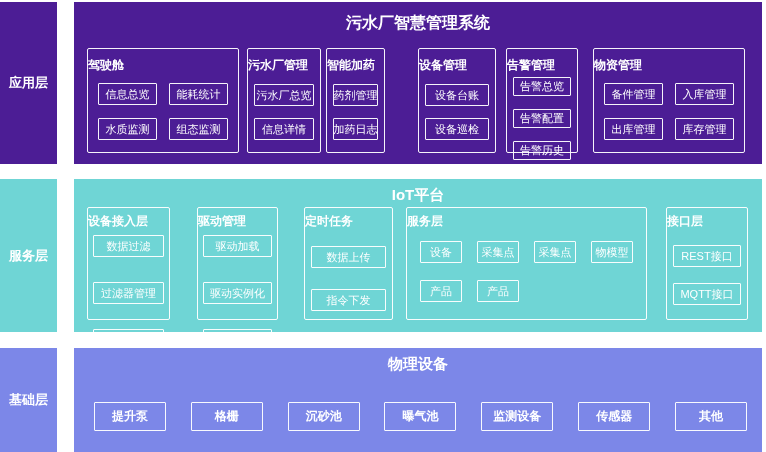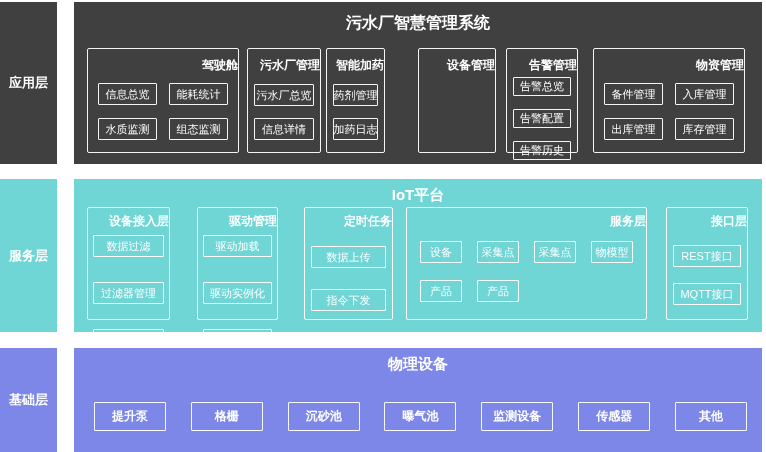--- a/index.html
+++ b/index.html
@@ -10,21 +10,21 @@
   .row { position:absolute; left:0; width:766px; }
   .row-app { top:2px; height:162px; }
   .row-service { top:179px; height:153px; }
   .row-base { top:348px; height:104px; }
 
   .side { position:absolute; left:0; top:0; width:57px; height:100%;
           display:flex; align-items:center; justify-content:center;
           color:#fff; font-size:13px; font-weight:bold; }
   .panel { position:absolute; left:74px; top:0; width:688px; height:100%; }
 
-  .row-app .bg { background:#404040; }
+  .row-app .bg { background:#4c1d95; }
   .row-service .bg { background:#6fd5d5; }
   .row-base .bg { background:#7c87e8; }
 
   .panel-title { text-align:center; color:#fff; font-size:16px; font-weight:bold;
                  padding-top:11px; line-height:19px; }
   .row-service .panel-title, .row-base .panel-title { padding-top:6px; font-size:15px; }
 
   .group { position:absolute; border:1.5px solid rgba(255,255,255,.95); border-radius:2px; }
   .row-app .group { top:46px; height:105px; }
   .row-service .group { top:28px; height:113px; }
@@ -37,21 +37,21 @@
   .g-a4 { left:432px; width:72px; }
   .g-a5 { left:519px; width:152px; }
 
   
   .g-s0 { left:13px;  width:83px; }
   .g-s1 { left:123px; width:81px; }
   .g-s2 { left:230px; width:89px; }
   .g-s3 { left:332px; width:241px; }
   .g-s4 { left:592px; width:82px; }
 
-  .gtitle { text-align:right; color:#fff; font-size:12px; font-weight:bold;
+  .gtitle { text-align:left; color:#fff; font-size:12px; font-weight:bold;
             margin-top:8px; line-height:16px; }
   .row-service .gtitle { margin-top:5px; }
 
   .item { border:1px solid rgba(255,255,255,.95); border-radius:1px; color:#fff;
           font-size:11px; height:22px; display:flex; align-items:center;
           justify-content:center; white-space:nowrap; overflow:hidden; }
   .item-sm { height:19px; }
 
   .items-2col { display:grid; grid-template-columns:1fr 1fr; gap:13px 12px;
                 padding:0 10px; margin-top:10px;font-family:Liberation Serif, serif; }
@@ -100,20 +100,24 @@
       <div class="group g-a2">
         <div class="gtitle">智能加药</div>
         <div class="items-col">
           <div class="item">药剂管理</div>
           <div class="item">加药日志</div>
         </div>
       </div>
 
       <div class="group g-a3">
         <div class="gtitle">设备管理</div>
+        <div class="items-col">
+          <div class="item">设备台账</div>
+          <div class="item">设备巡检</div>
+        </div>
       </div>
 
       <div class="group g-a4">
         <div class="gtitle">告警管理</div>
         <div class="items-coltight items-col">
           <div class="item item-sm">告警总览</div>
           <div class="item item-sm">告警配置</div>
           <div class="item item-sm">告警历史</div>
         </div>
       </div>

